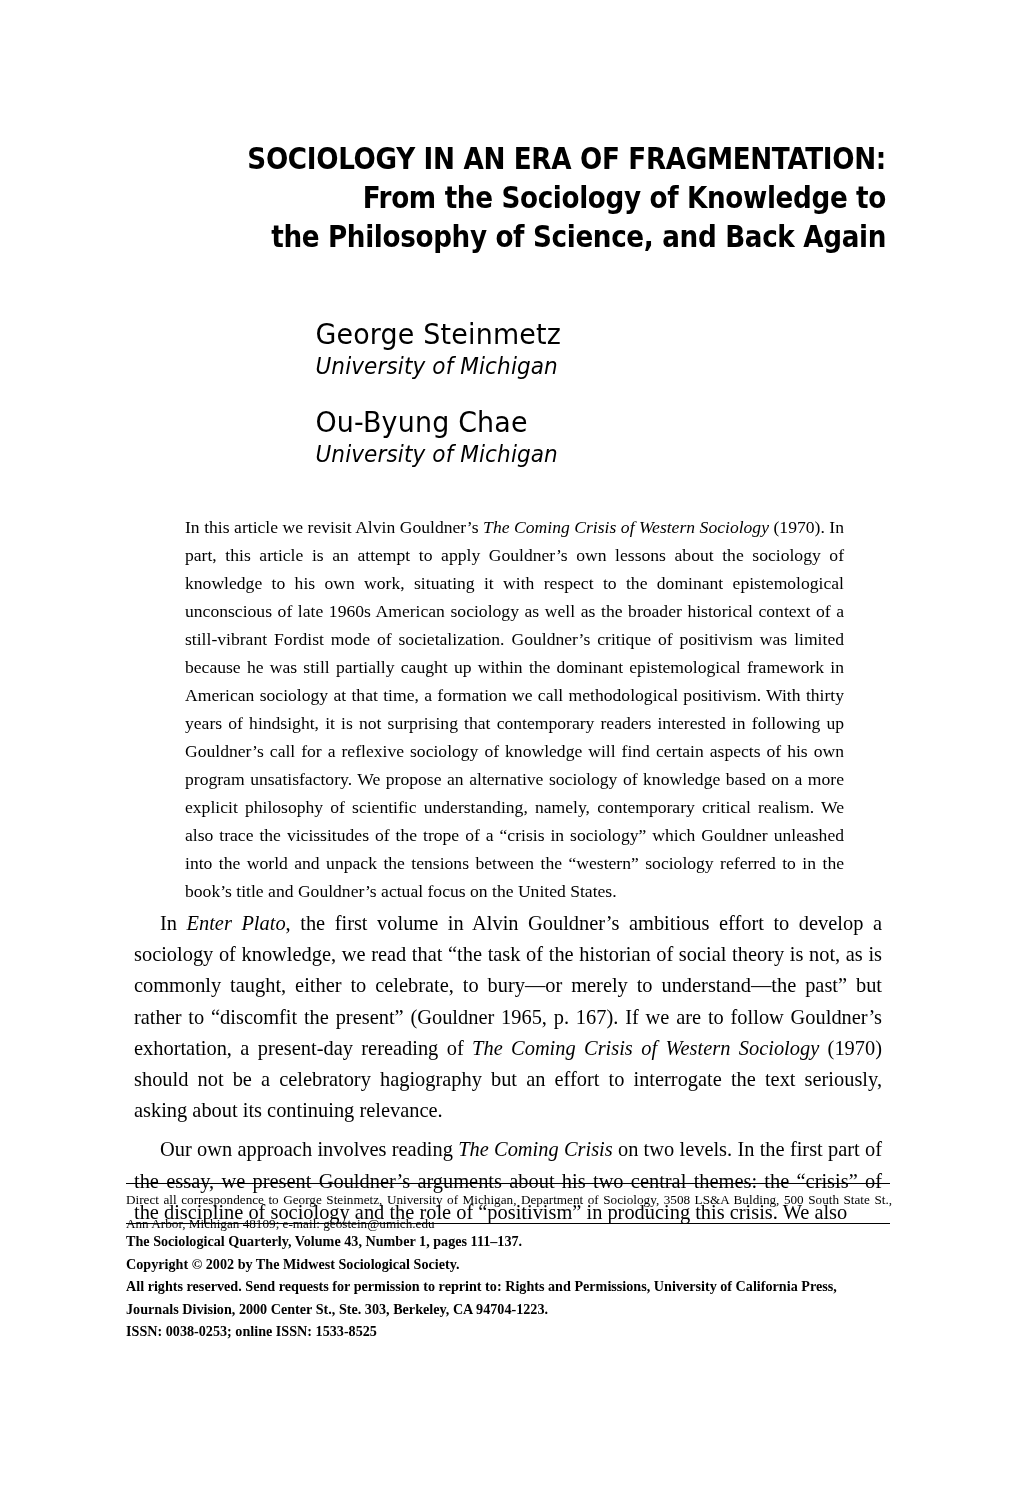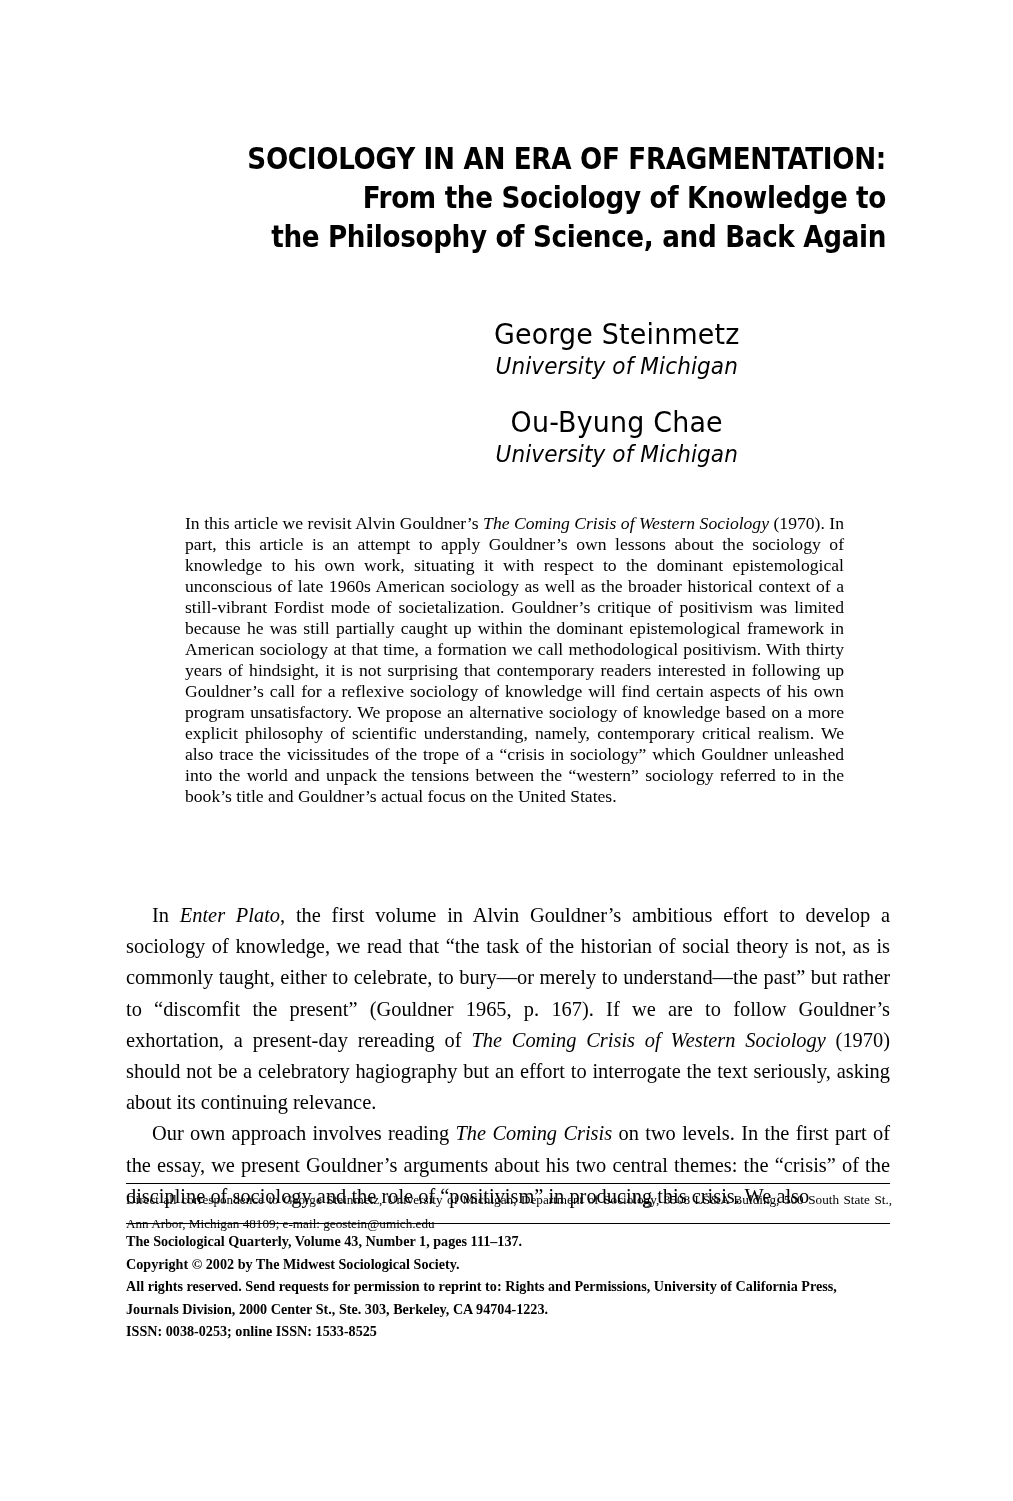--- a/index.html
+++ b/index.html
@@ -38,24 +38,24 @@
     line-height: 39px;
     letter-spacing: -0.4px;
     transform: scaleX(0.89);
     transform-origin: right center;
   }
   .title-line { display: block; white-space: nowrap; }
 
   
   .authors-block {
     position: absolute;
-    left: 312px;
+    left: 292px;
     top: 318px;
     width: 586px;
-    text-align: center;
+    text-align: left;
   }
   .author-group { margin-bottom: 26px; }
   .author-group:last-child { margin-bottom: 0; }
   .author-name {
     font-family: "DejaVu Sans", sans-serif;
     font-weight: normal;
     font-size: 28px;
     line-height: 34px;
     letter-spacing: 0.2px;
     transform: scaleX(0.96);
@@ -72,40 +72,40 @@
   }
 
   
   .abstract {
     position: absolute;
     left: 185px;
     top: 513px;
     width: 659px;
     font-family: "Liberation Serif", serif;
     font-size: 17.6px;
-    line-height: 21px;
+    line-height: 28px;
     text-align: justify;
     text-justify: inter-word;
     hyphens: manual;
   }
 
   
   .body-text {
     position: absolute;
     left: 126px;
     top: 900px;
     width: 764px;
     font-family: "Liberation Serif", serif;
     font-size: 20.4px;
     line-height: 31.2px;
     text-align: justify;
     text-justify: inter-word;
   }
   .body-text p {
-    margin: 0;
+    margin: 8px;
     text-indent: 26px;
   }
 
   
   .rule {
     position: absolute;
     left: 126px;
     width: 764px;
     height: 0;
     border-top: 1.4px solid #000;

